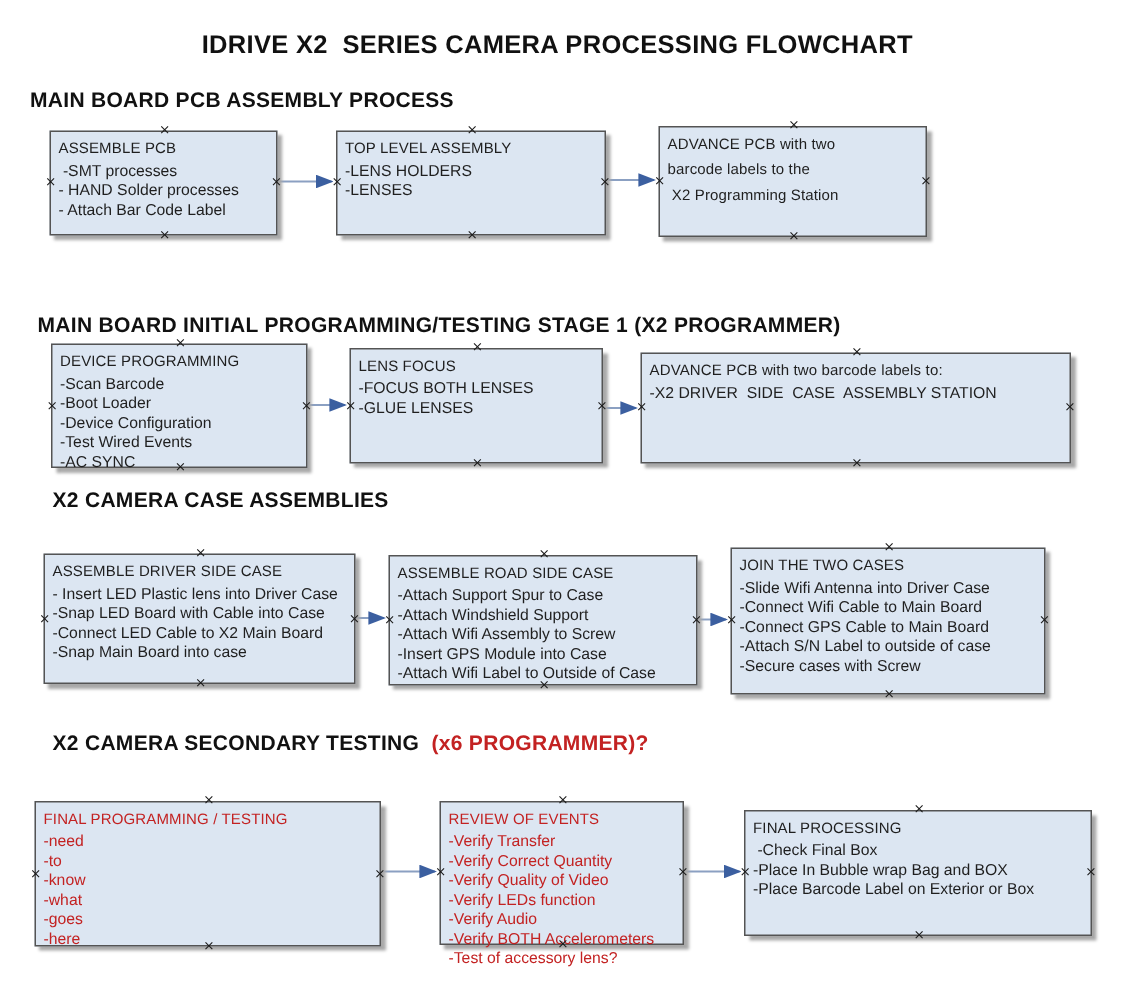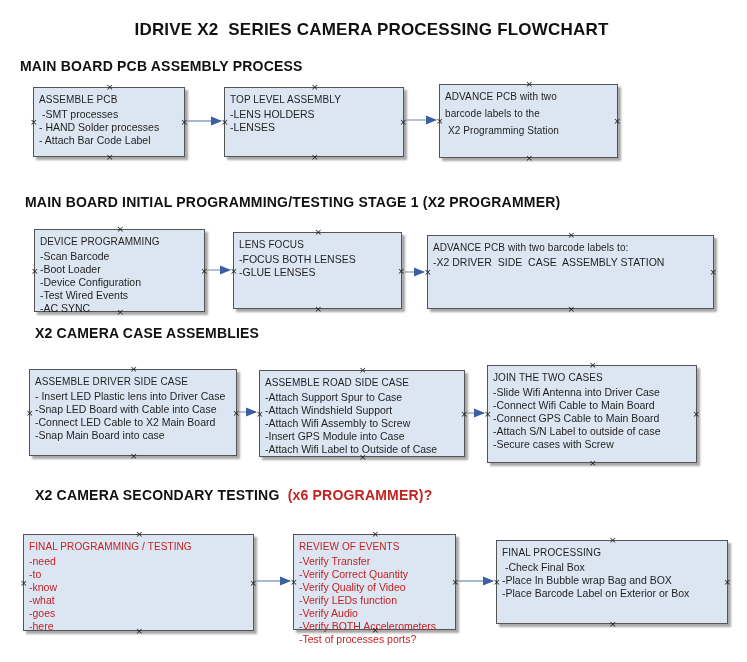--- a/index.html
+++ b/index.html
@@ -117,21 +117,21 @@
     <div class="fctitle">ADVANCE PCB with two
 barcode labels to the
  X2 Programming Station</div>
     <div class="fcbody"></div>
   <span class="cp t">×</span>
       <span class="cp b">×</span>
       <span class="cp l">×</span>
       <span class="cp r">×</span>
     </div>
 
-  <div class="section-header" style="left:25px; top:194px;">MAIN BOARD INITIAL PROGRAMMING/TESTING STAGE 1 (X2 PROGRAMMER)</div>
+  <div class="section-header" style="left:25px; top:208px;">MAIN BOARD INITIAL PROGRAMMING/TESTING STAGE 1 (X2 PROGRAMMER)</div>
 
   <div class="fcbox" style="left:34px; top:229px; width:171px; height:83px;">
     <div class="fctitle">DEVICE PROGRAMMING</div>
     <div class="fcbody">
         <div>-Scan Barcode</div>
         <div>-Boot Loader</div>
         <div>-Device Configuration</div>
         <div>-Test Wired Events</div>
         <div>-AC SYNC</div>
       </div>
@@ -230,21 +230,21 @@
 
   <div class="fcbox red" style="left:293px; top:534px; width:163px; height:96px;">
     <div class="fctitle">REVIEW OF EVENTS</div>
     <div class="fcbody">
         <div>-Verify Transfer</div>
         <div>-Verify Correct Quantity</div>
         <div>-Verify Quality of Video</div>
         <div>-Verify LEDs function</div>
         <div>-Verify Audio</div>
         <div>-Verify BOTH Accelerometers</div>
-        <div>-Test of processes ports?</div>
+        <div>-Test of accessory lens?</div>
       </div>
   <span class="cp t">×</span>
       <span class="cp b">×</span>
       <span class="cp l">×</span>
       <span class="cp r">×</span>
     </div>
 
   <div class="fcbox" style="left:496px; top:540px; width:232px; height:84px;">
     <div class="fctitle">FINAL PROCESSING</div>
     <div class="fcbody">

